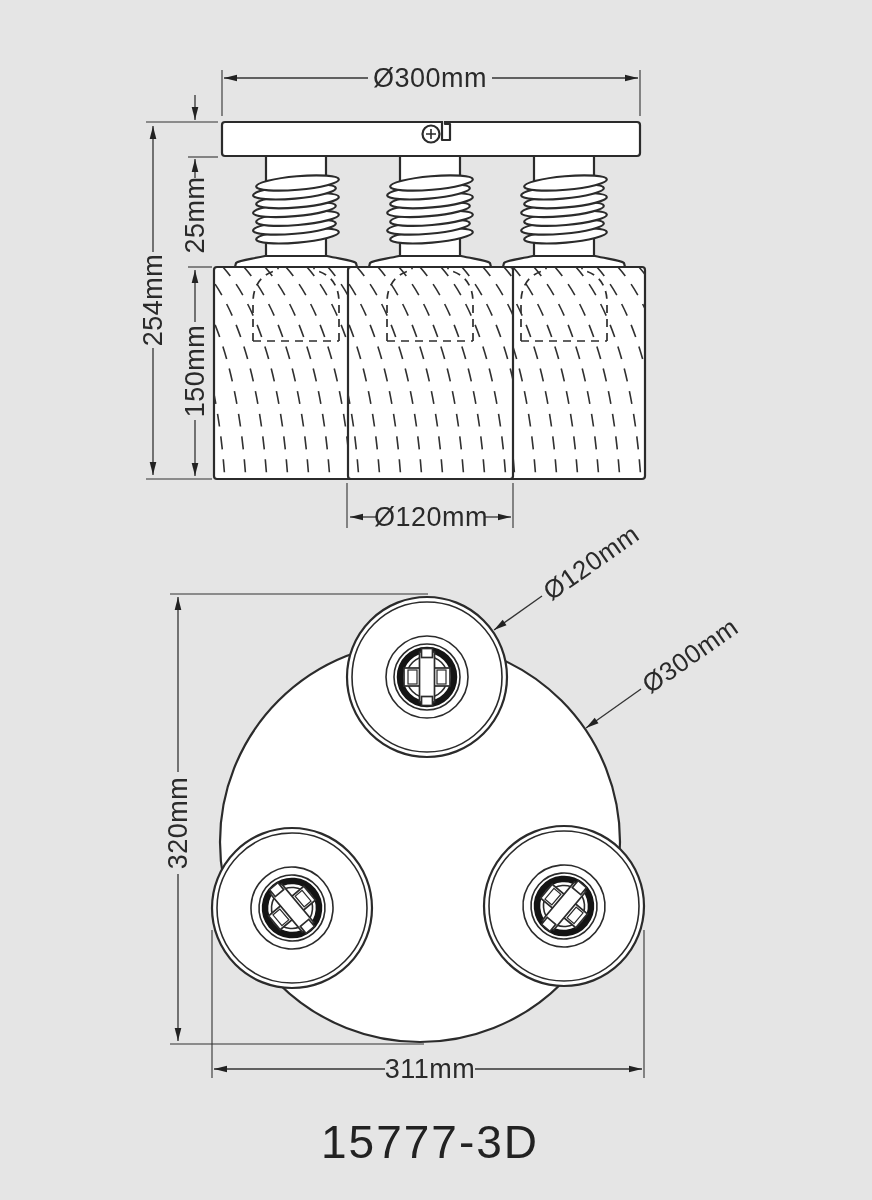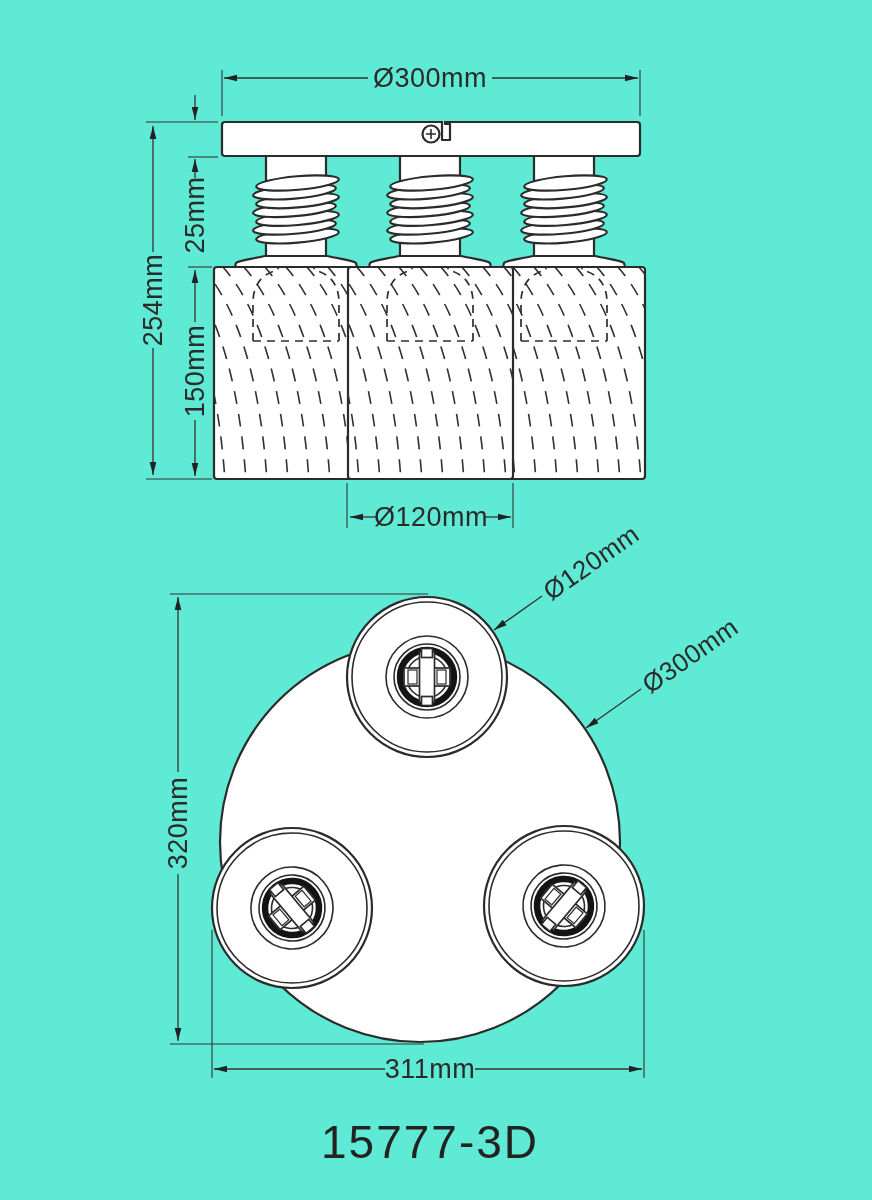--- a/index.html
+++ b/index.html
@@ -1,16 +1,16 @@
 <!DOCTYPE html>
 <html><head>
 <meta charset="utf-8">
 <style>
   html,body{margin:0;padding:0;background:#ffffff;}
-  .page{width:872px;height:1200px;background:#5eead4;position:relative;font-family:"Liberation Sans",sans-serif;}
+  .page{width:872px;height:1200px;background:#e5e5e5;position:relative;font-family:"Liberation Sans",sans-serif;}
   svg{display:block;}
   .obj{fill:#ffffff;stroke:#2b2b2b;stroke-width:2.2;stroke-linejoin:round;}
   .objthin{fill:none;stroke:#2b2b2b;stroke-width:1.6;}
   .heavy{fill:none;stroke:#141414;stroke-width:6.5;}
   .swirl{fill:none;stroke:#303030;stroke-width:1.6;stroke-dasharray:13 10;}
   .dashedpart{fill:none;stroke:#2e2e2e;stroke-width:1.7;stroke-dasharray:8 6;}
   .dim{fill:none;stroke:#333333;stroke-width:1.3;}
   .ext{fill:none;stroke:#333333;stroke-width:1.1;}
   .dimtext{font-size:27px;fill:#2a2a2a;letter-spacing:0.5px;text-anchor:middle;dominant-baseline:central;}
   .leadertext{font-size:26px;fill:#2a2a2a;letter-spacing:0.5px;text-anchor:start;dominant-baseline:central;}

